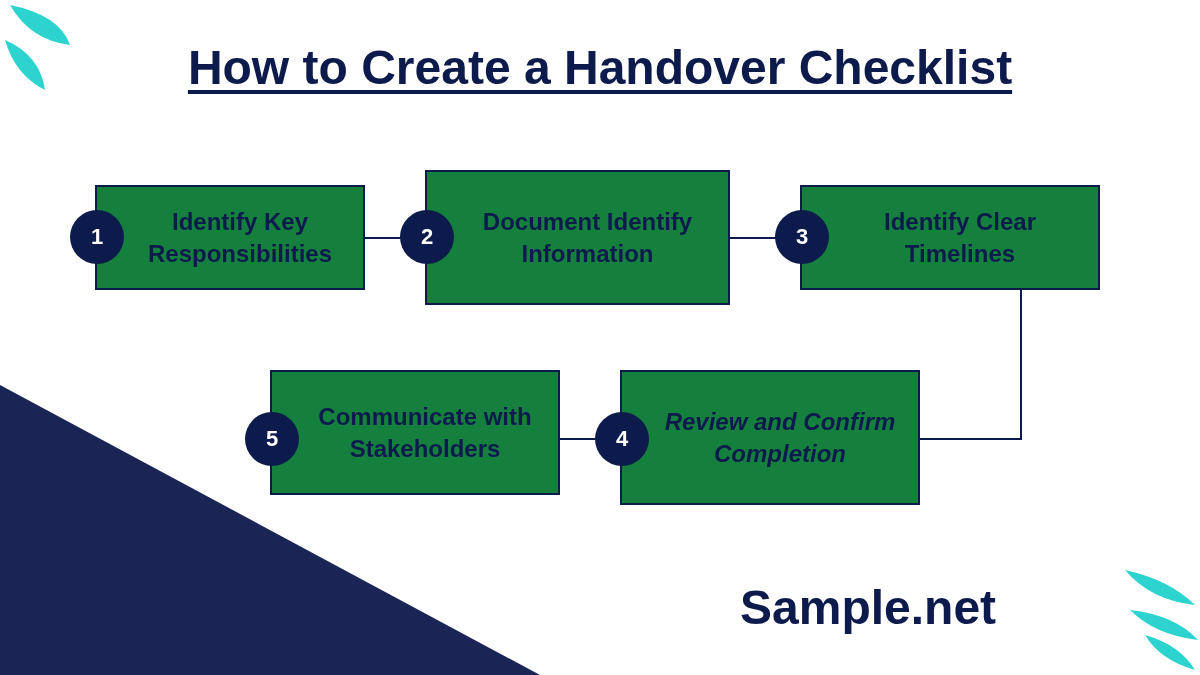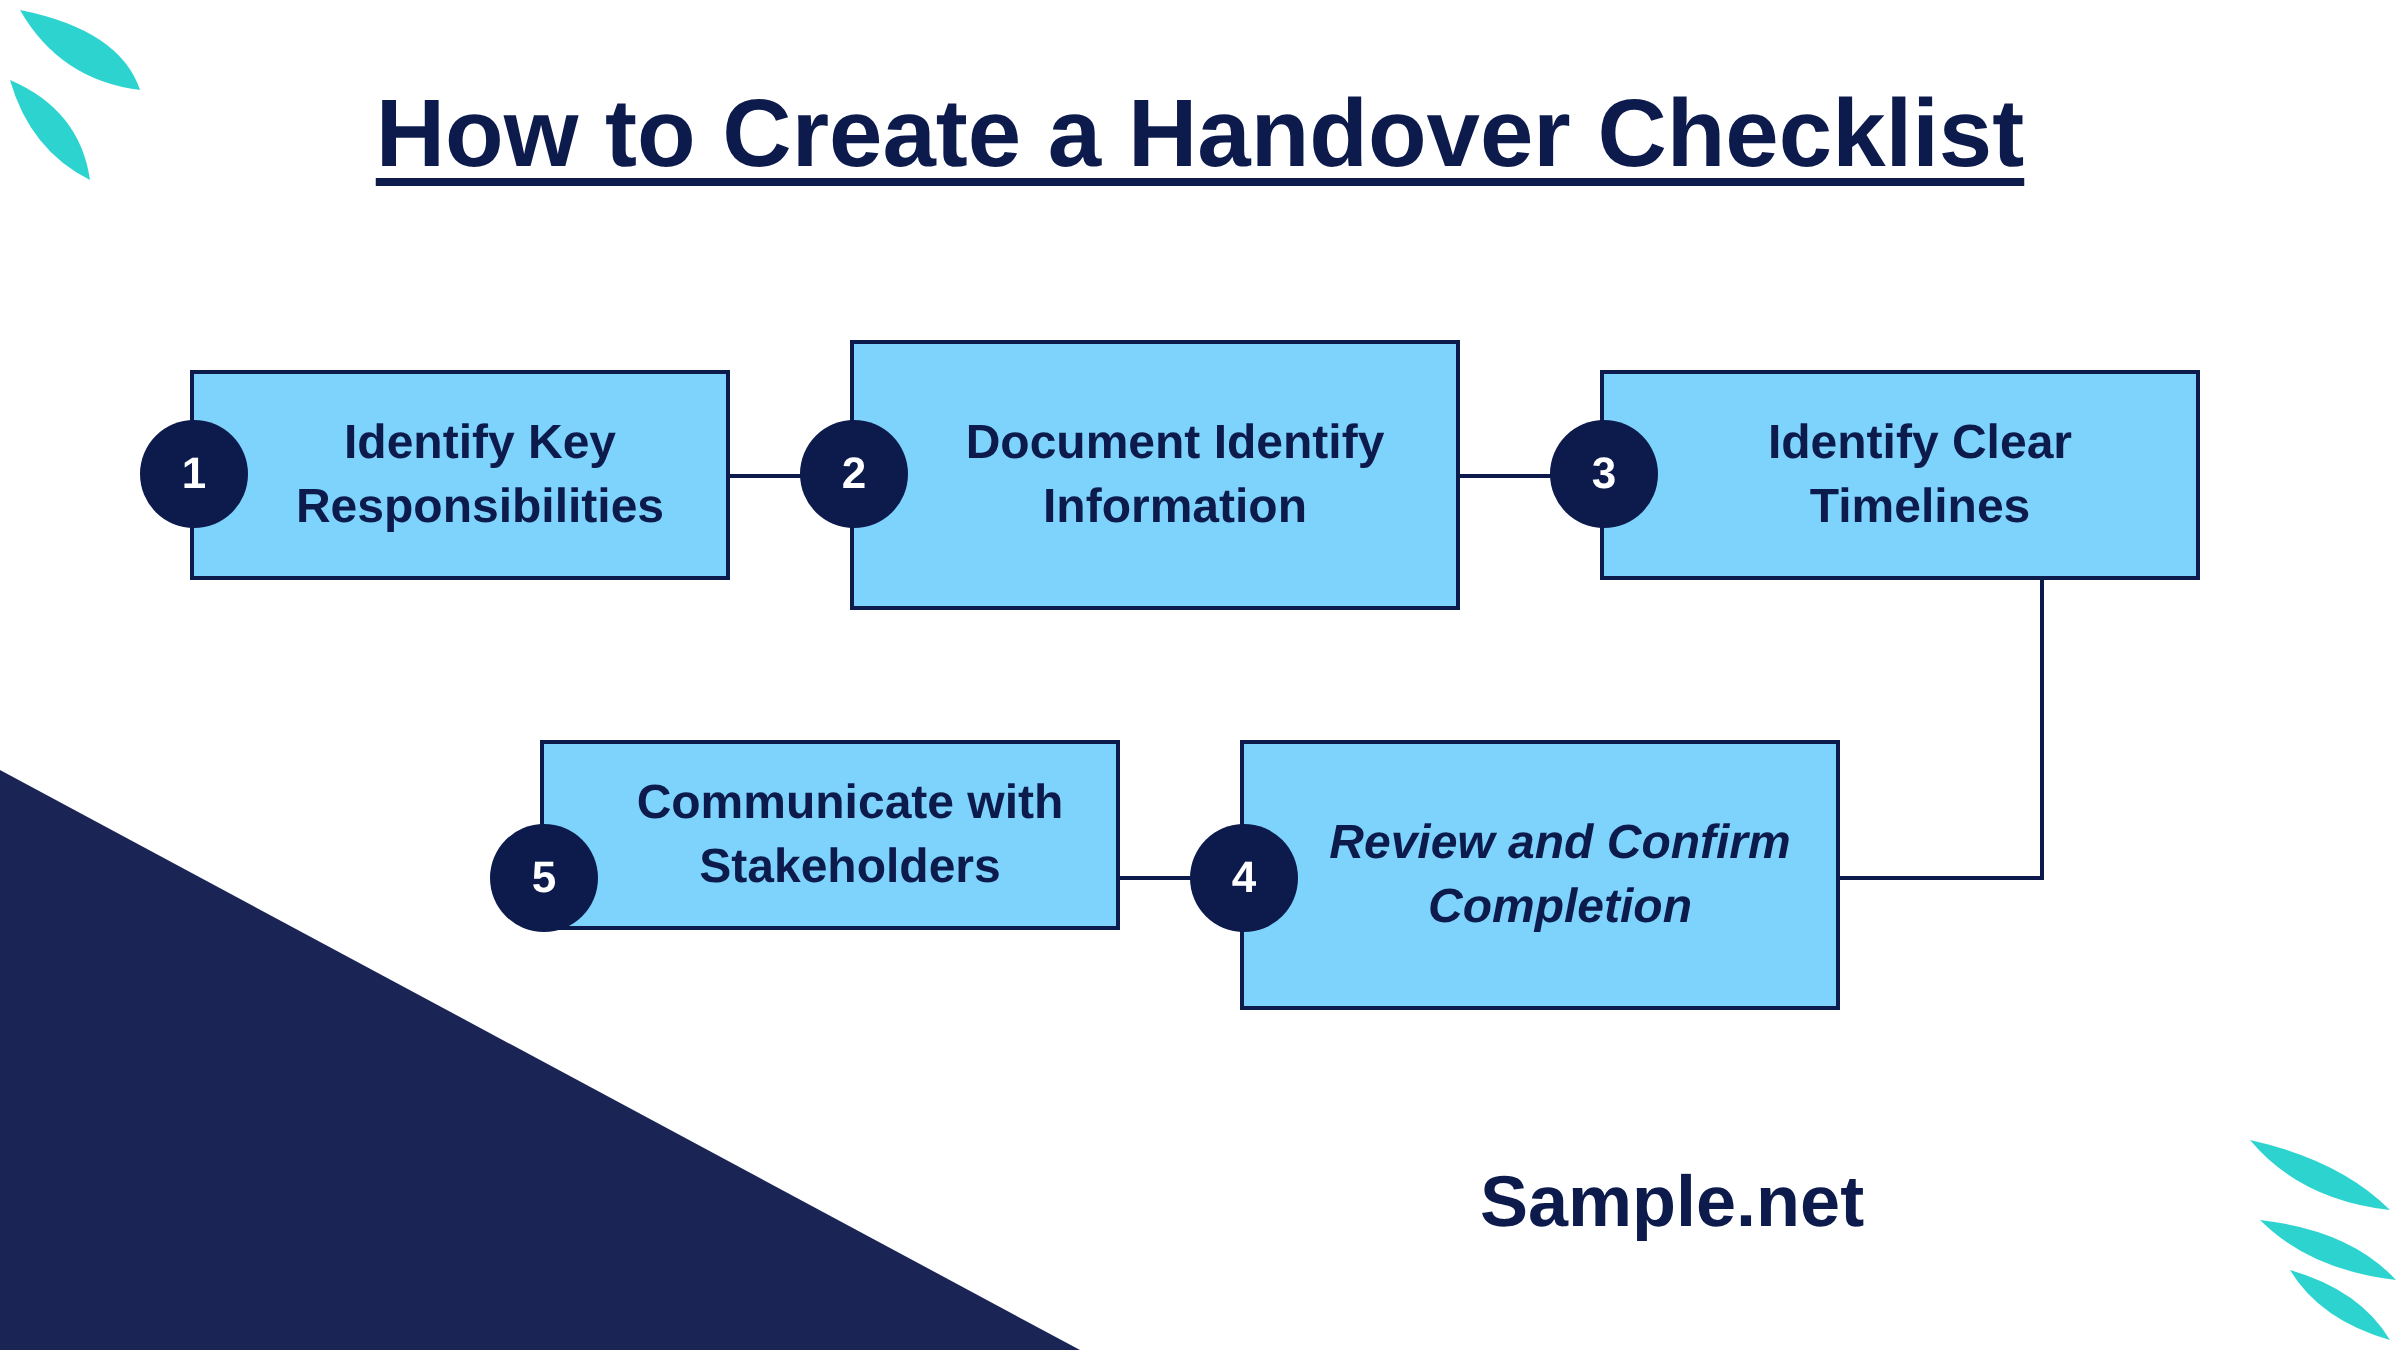--- a/index.html
+++ b/index.html
@@ -18,21 +18,21 @@
     transform: translateX(-50%);
     font-size: 48px;
     font-weight: 800;
     color: #0d1b4c;
     text-decoration: underline;
     text-underline-offset: 6px;
     white-space: nowrap;
   }
   .step-box {
     position: absolute;
-    background: #7dd3fc;
+    background: #15803d;
     border: 2px solid #0d1b4c;
     display: flex;
     align-items: center;
     justify-content: center;
     text-align: center;
     font-size: 24px;
     font-weight: 800;
     color: #0d1b4c;
     line-height: 1.3;
     padding: 10px 20px 10px 40px;
@@ -49,21 +49,21 @@
     display: flex;
     align-items: center;
     justify-content: center;
   }
   .connector {
     position: absolute;
     background: #0d1b4c;
   }
   .branding {
     position: absolute;
-    font-size: 36px;
+    font-size: 48px;
     font-weight: 800;
     color: #0d1b4c;
   }
   
   .leaf-tl {
     position: absolute;
     top: 0;
     left: 0;
     width: 110px;
     height: 110px;
@@ -142,20 +142,20 @@
   <span>3</span>
 </div>
 
 <div class="step-box" style="left:620px; top:370px; width:300px; height:135px;font-style:italic;">
   <span>Review and Confirm Completion</span>
 </div>
 <div class="step-circle" style="left:595px; top:412px;">
   <span>4</span>
 </div>
 
-<div class="step-box" style="left:270px; top:370px; width:290px; height:95px;">
+<div class="step-box" style="left:270px; top:370px; width:290px; height:125px;">
   <span>Communicate with Stakeholders</span>
 </div>
 <div class="step-circle" style="left:245px; top:412px;">
   <span>5</span>
 </div>
 
 <div class="branding" style="left:740px; top:580px;">Sample.net</div>
 
 </body></html>

